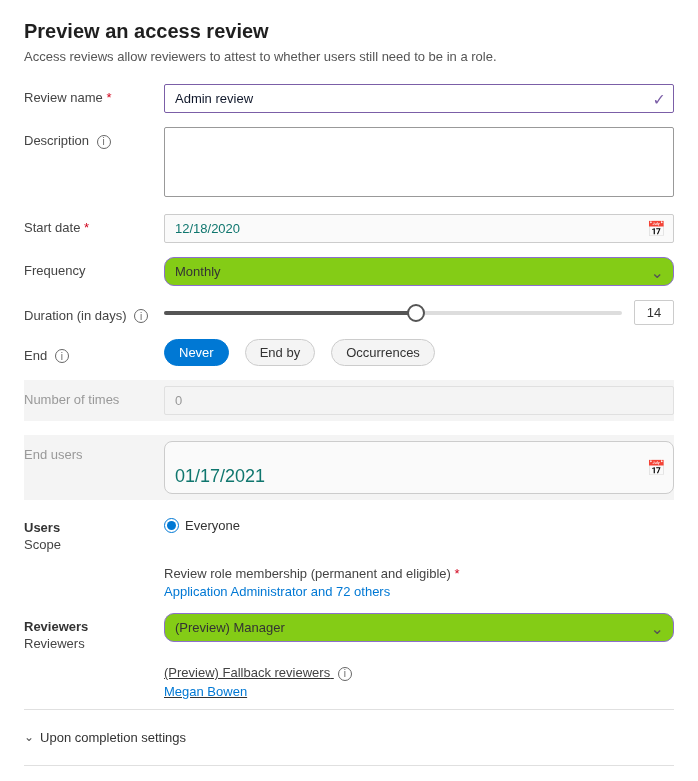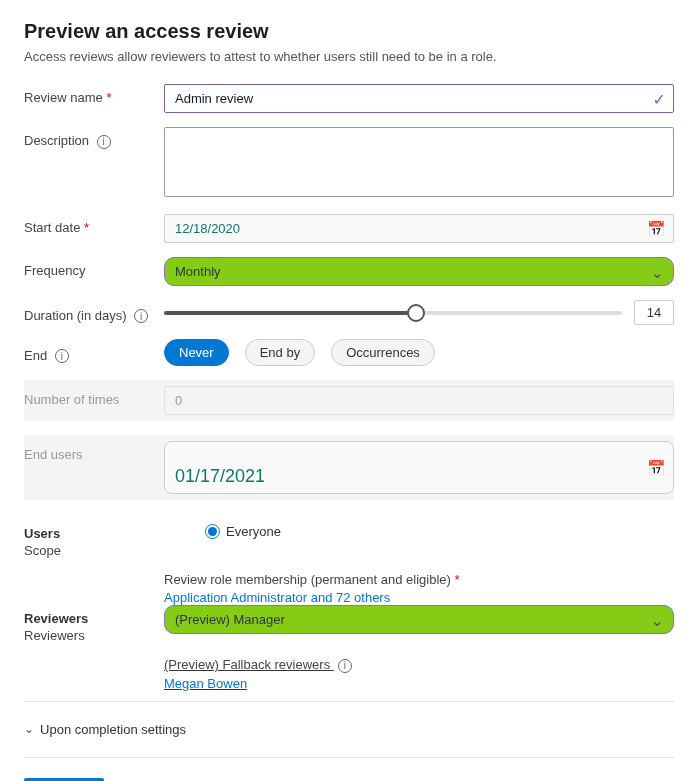--- a/index.html
+++ b/index.html
@@ -395,37 +395,37 @@
   </div>
   <div class="form-control-wrap">
     <div class="disabled-date-wrapper">
       <input type="text" value="01/17/2021" readonly="" style="">
       <span class="cal-icon">📅</span>
     </div>
   </div>
 </div>
 
 
-<div class="form-row" style="margin-top:20px;gap:41px;">
+<div class="form-row" style="margin-top:14px;">
   <div class="form-label">
     <div class="form-label-group">
       <span class="section-header">Users</span>
       <span style="color:#444;font-size:13px;">Scope</span>
     </div>
   </div>
   <div class="form-control-wrap users-section">
     <label class="radio-label">
       <input type="radio" name="scope" checked="" style="">
       <span>Everyone</span>
     </label>
   </div>
 </div>
 
 
-<div style="padding-left:0;">
+<div style="margin-bottom:14px; padding-left:0;">
   <div style="display:flex;align-items:flex-start;gap:0;">
     <div style="width:140px;min-width:140px;"></div>
     <div>
       <div style="font-size:13px;color:#444;margin-bottom:2px;">
         <span>Review role membership (permanent and eligible)</span> <span style="color:#d0021b;">*</span>
       </div>
       <a href="#" class="link">Application Administrator and 72 others</a>
     </div>
   </div>
 </div>

